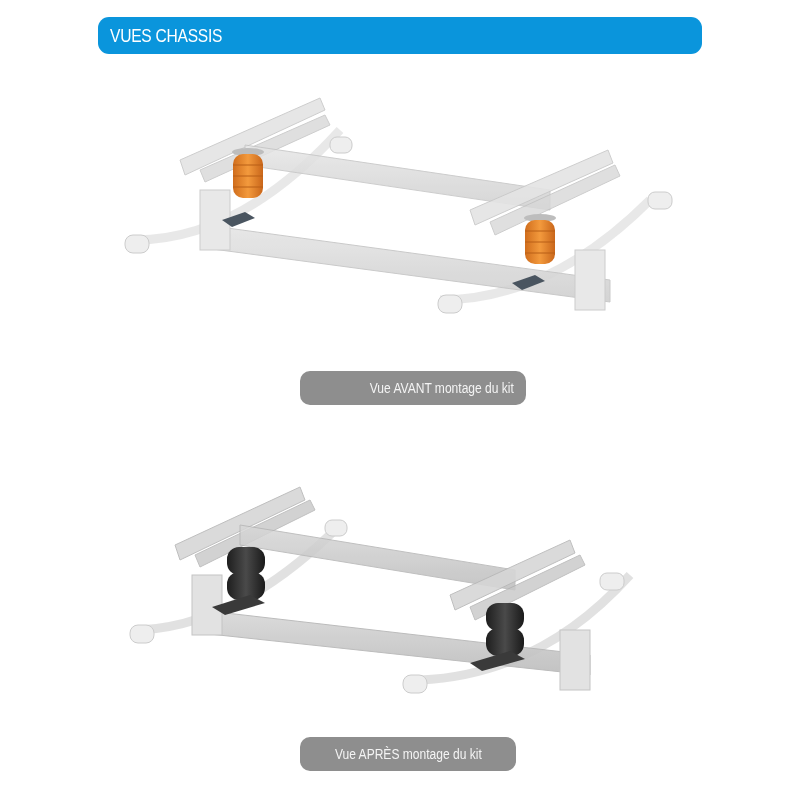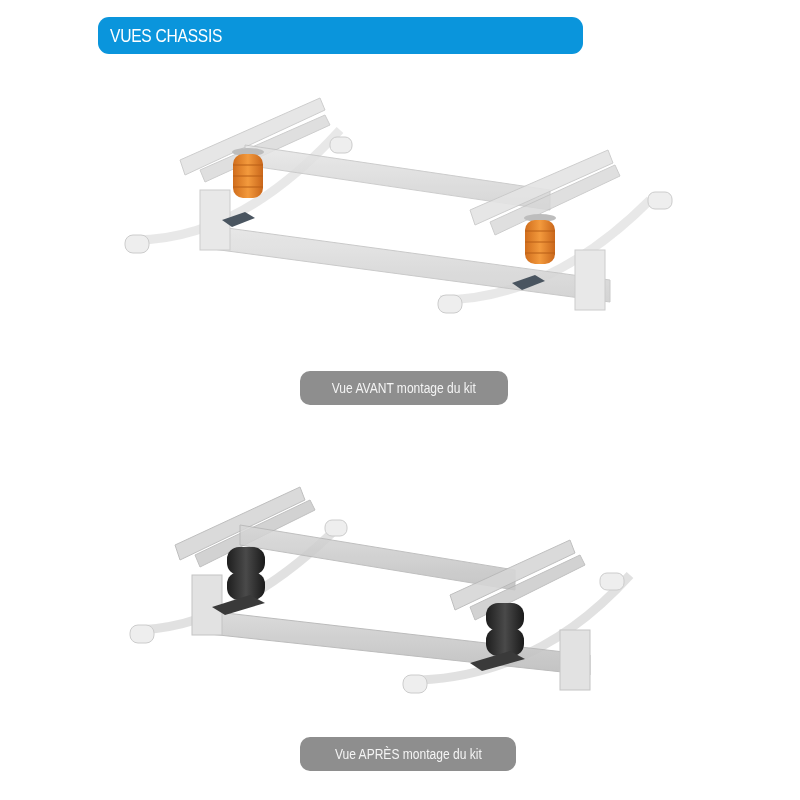--- a/index.html
+++ b/index.html
@@ -1,30 +1,30 @@
 <!DOCTYPE html>
 <html><head>
 <meta charset="utf-8">
 <style>
   html, body { margin:0; padding:0; background:#ffffff; }
   body { width:800px; height:800px; position:relative; overflow:hidden;
          font-family:"Liberation Sans", "DejaVu Sans", sans-serif; }
-  .header-bar { position:absolute; left:98px; top:17px; width:485px; height:37px;
+  .header-bar { position:absolute; left:98px; top:17px; width:604px; height:37px;
        background:#0a95dc; border-radius:11px; box-sizing:border-box; }
   .header-title { position:absolute; left:12px; top:8px; color:#ffffff;
        font-family:"Liberation Sans Narrow","Liberation Sans", sans-serif; font-size:19px;
        letter-spacing:-0.3px; transform:scaleX(0.82); transform-origin:left center;
        white-space:nowrap; }
   .figure { position:absolute; left:120px; width:570px; }
   .fig-before { top:90px; height:240px; }
   .fig-after { top:475px; height:225px; }
   .caption { position:absolute; background:#8e8e8e; color:#f4f4f4; border-radius:10px;
        font-size:14px; height:34px; line-height:34px; text-align:center; white-space:nowrap; }
   .caption span { display:inline-block; transform:scaleX(0.86); }
-  .cap-before { left:300px; top:371px; width:208px; }
+  .cap-before { left:300px; top:371px; width:226px;text-align:right; }
   .cap-after { left:300px; top:737px; width:216px; }
   svg { display:block; }
 </style>
 </head>
 <body>
 
 <div class="header-bar">
   <div class="header-title">VUES CHASSIS</div>
 </div>
 

